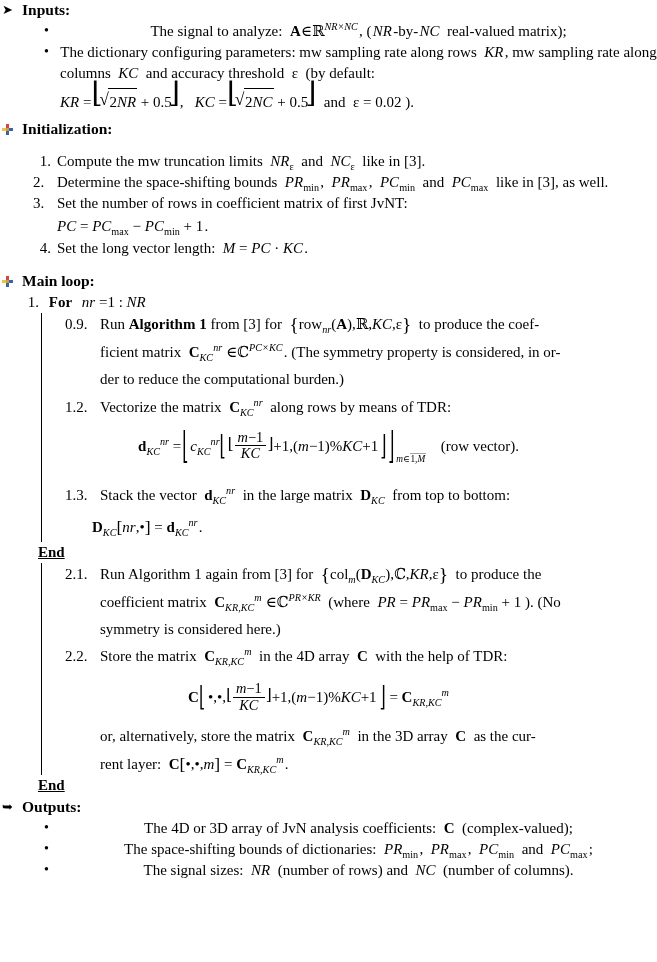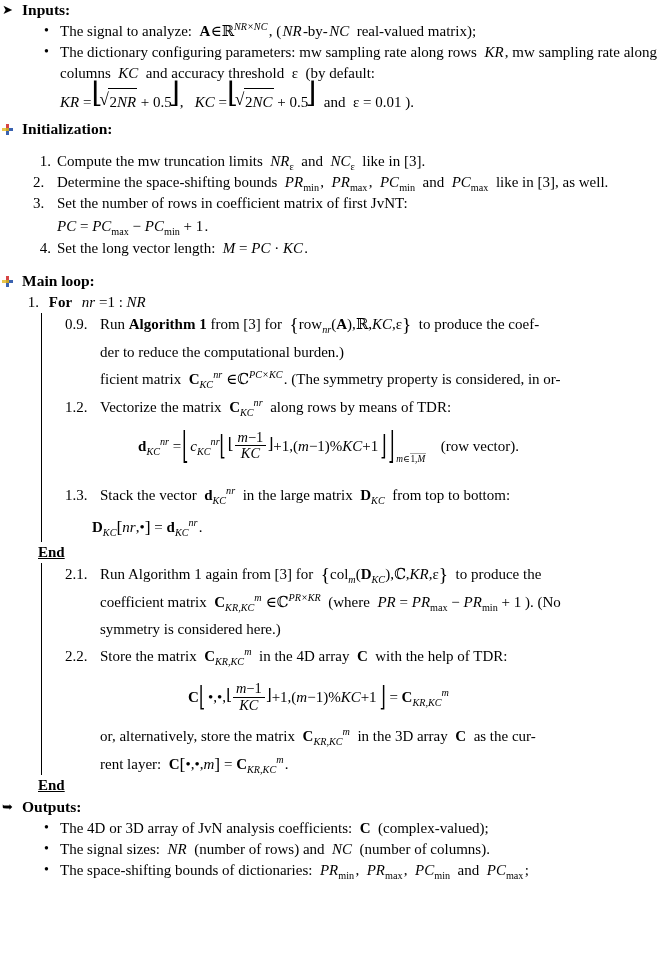--- a/index.html
+++ b/index.html
@@ -66,20 +66,21 @@
   ul.bl {
     list-style: none;
     margin: 0;
     padding: 0;
   }
   ul.bl > li {
     position: relative;
     padding-left: 20px;
     margin-left: 40px;
     line-height: 21px;
+    text-align: center;
   }
   ul.bl > li::before {
     content: "\2022";
     position: absolute;
     left: 4px;
     top: -1px;
     font-size: 14px;
   }
 
   
@@ -266,21 +267,21 @@
 
   <ul class="bl">
     <li>
       The signal to analyze:&nbsp; <span class="mb">A</span><span class="mup">∈</span><span class="bb">ℝ</span><sup>NR×NC</sup> , ( <span class="mi">NR</span> -by- <span class="mi">NC</span>&nbsp;&nbsp;real-valued matrix);
     </li>
     <li class="just">
       The dictionary configuring parameters: mw sampling rate along rows&nbsp; <span class="mi">KR</span> , mw sampling rate along columns&nbsp; <span class="mi">KC</span>&nbsp; and accuracy threshold&nbsp; <span class="mup">ε</span>&nbsp; (by default:
       <div class="blk" style="margin-top:4px;line-height:26px;text-align:left;">
         <span class="mi">KR</span> <span class="mup">=</span><span class="floor big"><span class="sqrt"><span class="rad"><span class="mup">2</span><span class="mi">NR</span></span></span> <span class="mup">+ 0.5</span></span><span class="mup">,</span>&nbsp;&nbsp;
         <span class="mi">KC</span> <span class="mup">=</span><span class="floor big"><span class="sqrt"><span class="rad"><span class="mup">2</span><span class="mi">NC</span></span></span> <span class="mup">+ 0.5</span></span>&nbsp;
-        <span class="mup">and</span>&nbsp; <span class="mup">ε = </span><span class="mup">0.01</span><span class="mup"> ).</span>
+        <span class="mup">and</span>&nbsp; <span class="mup">ε = </span><span class="mup">0.02</span><span class="mup"> ).</span>
       </div>
     </li>
   </ul>
 
   <div class="section-head" style="margin-top:4px;">
     <span class="marker plus">
       <svg class="plus-ico" viewBox="0 0 11 11">
         <rect x="4" y="0" width="3" height="4" fill="#d64545"></rect>
         <rect x="0" y="4" width="4" height="3" fill="#e8c44a"></rect>
         <rect x="7" y="4" width="4" height="3" fill="#3a62b0"></rect>
@@ -329,24 +330,24 @@
   </div>
 
   <div class="looprow">
     <div class="loopbar"></div>
     <ol class="sub">
 
       <li class="just">
         <span class="lbl">0.9.</span>
         Run <span style="font-weight:bold;">Algorithm 1</span> from [3] for&nbsp; <span class="setbr">{</span><span class="mup">row</span><sub>nr</sub><span class="mup">(</span><span class="mb">A</span><span class="mup">),</span><span class="bb">ℝ</span><span class="mup">,</span><span class="mi">KC</span><span class="mup">,</span><span class="mup">ε</span><span class="setbr">}</span>&nbsp; to produce the coef-
         <div style="margin-top:5px;">
-          der to reduce the computational burden.)
+          ficient matrix&nbsp; <span class="mb">C</span><sub>KC</sub><sup>nr</sup>&nbsp;<span class="mup">∈</span><span class="bb">ℂ</span><sup>PC×KC</sup> <span class="mup">.</span> (The symmetry property is considered, in or-
         </div>
         <div style="margin-top:5px;">
-          ficient matrix&nbsp; <span class="mb">C</span><sub>KC</sub><sup>nr</sup>&nbsp;<span class="mup">∈</span><span class="bb">ℂ</span><sup>PC×KC</sup> <span class="mup">.</span> (The symmetry property is considered, in or-
+          der to reduce the computational burden.)
         </div>
       </li>
 
       <li style="margin-top:6px;font-family:Liberation Serif, serif;">
         <span class="lbl">1.2.</span>
         Vectorize the matrix&nbsp; <span class="mb">C</span><sub>KC</sub><sup>nr</sup>&nbsp; along rows by means of TDR:
       </li>
 
       <div class="eq-line" style="margin-top:12px;margin-bottom:10px;">
         <span class="mb">d</span><sub>KC</sub><sup>nr</sup> <span class="mup">=</span><span class="tallbr"><span class="mi">c</span><sub>KC</sub><sup>nr</sup><span class="tallbr2"><span class="floor"><span class="frac"><span class="num"><span class="mi">m</span><span class="mup">−1</span></span><span class="den"><span class="mi">KC</span></span></span></span><span class="mup">+1,(</span><span class="mi">m</span><span class="mup">−1)%</span><span class="mi">KC</span><span class="mup">+1</span></span></span><span class="subunder"><span class="mi">m</span><span class="mup">∈</span><span class="ovl"><span class="mup">1,</span><span class="mi">M</span></span></span>
@@ -405,20 +406,20 @@
   <div class="section-head" style="margin-top:1px;">
     <span class="marker ltri">➥</span>
     <span>Outputs:</span>
   </div>
 
   <ul class="bl">
     <li>
       The 4D or 3D array of JvN analysis coefficients:&nbsp; <span class="mb">C</span>&nbsp; (complex-valued);
     </li>
     <li>
+      The space-shifting bounds of dictionaries:&nbsp; <span class="mi">PR</span><sub class="up">min</sub> ,&nbsp; <span class="mi">PR</span><sub class="up">max</sub> ,&nbsp; <span class="mi">PC</span><sub class="up">min</sub>&nbsp; and&nbsp; <span class="mi">PC</span><sub class="up">max</sub> ;
+    </li>
+    <li>
       The signal sizes:&nbsp; <span class="mi">NR</span>&nbsp; (number of rows) and&nbsp; <span class="mi">NC</span>&nbsp; (number of columns).
     </li>
-    <li>
-      The space-shifting bounds of dictionaries:&nbsp; <span class="mi">PR</span><sub class="up">min</sub> ,&nbsp; <span class="mi">PR</span><sub class="up">max</sub> ,&nbsp; <span class="mi">PC</span><sub class="up">min</sub>&nbsp; and&nbsp; <span class="mi">PC</span><sub class="up">max</sub> ;
-    </li>
   </ul>
 
 </div>
 
 </body></html>

